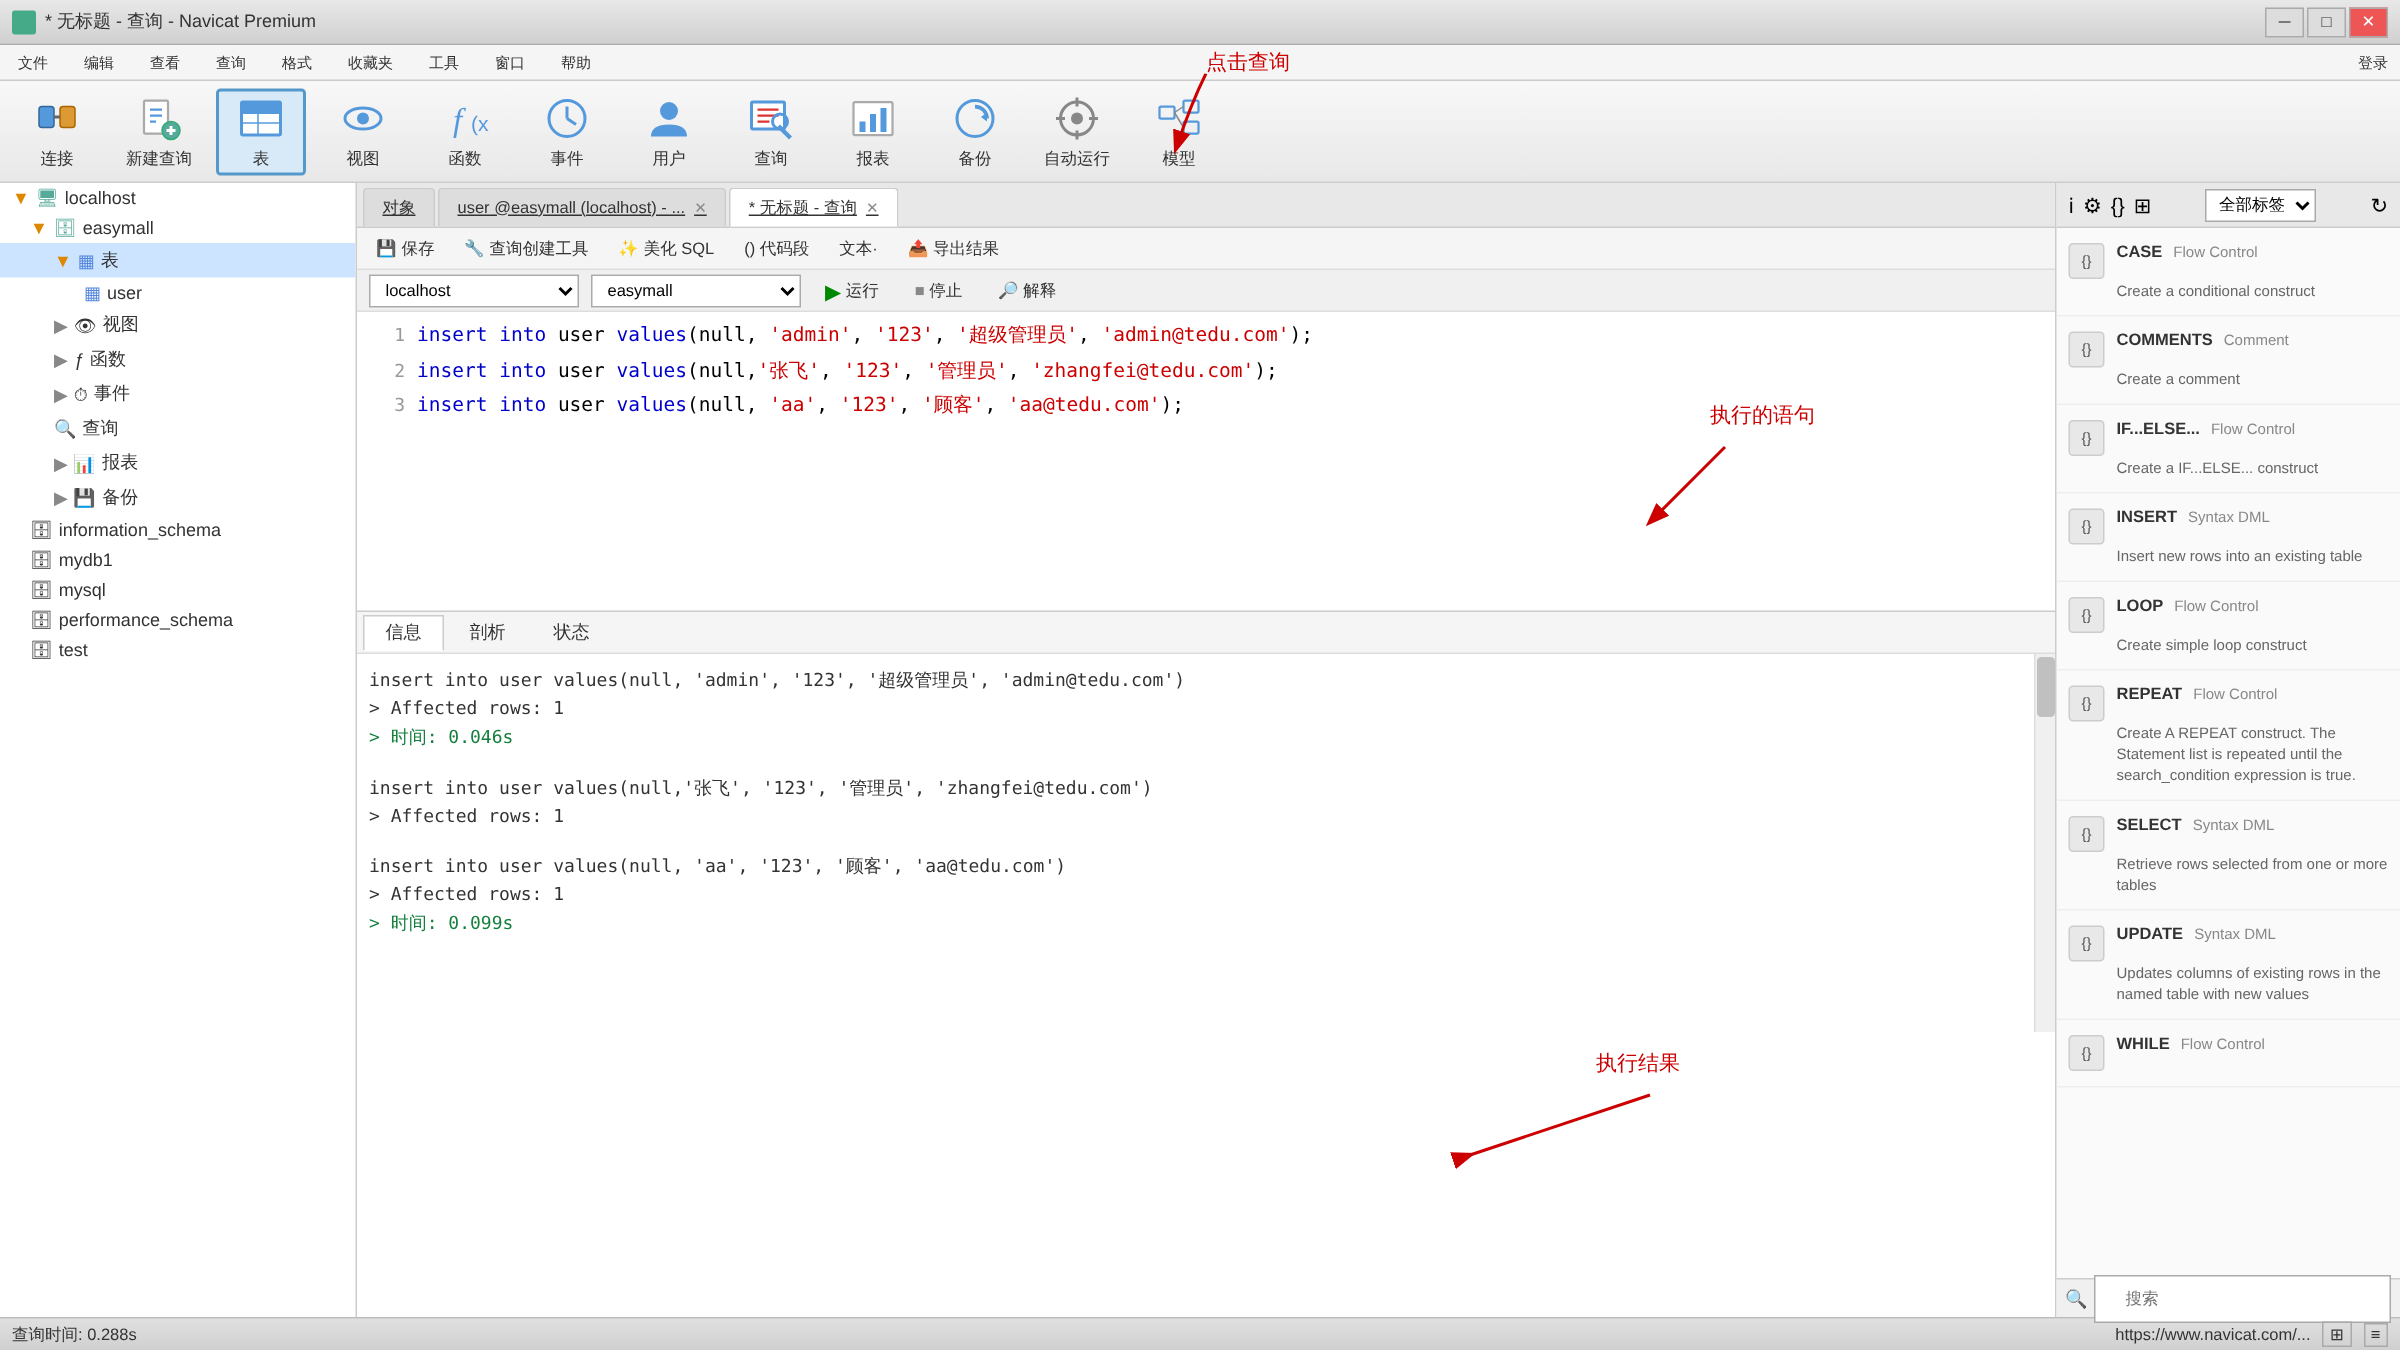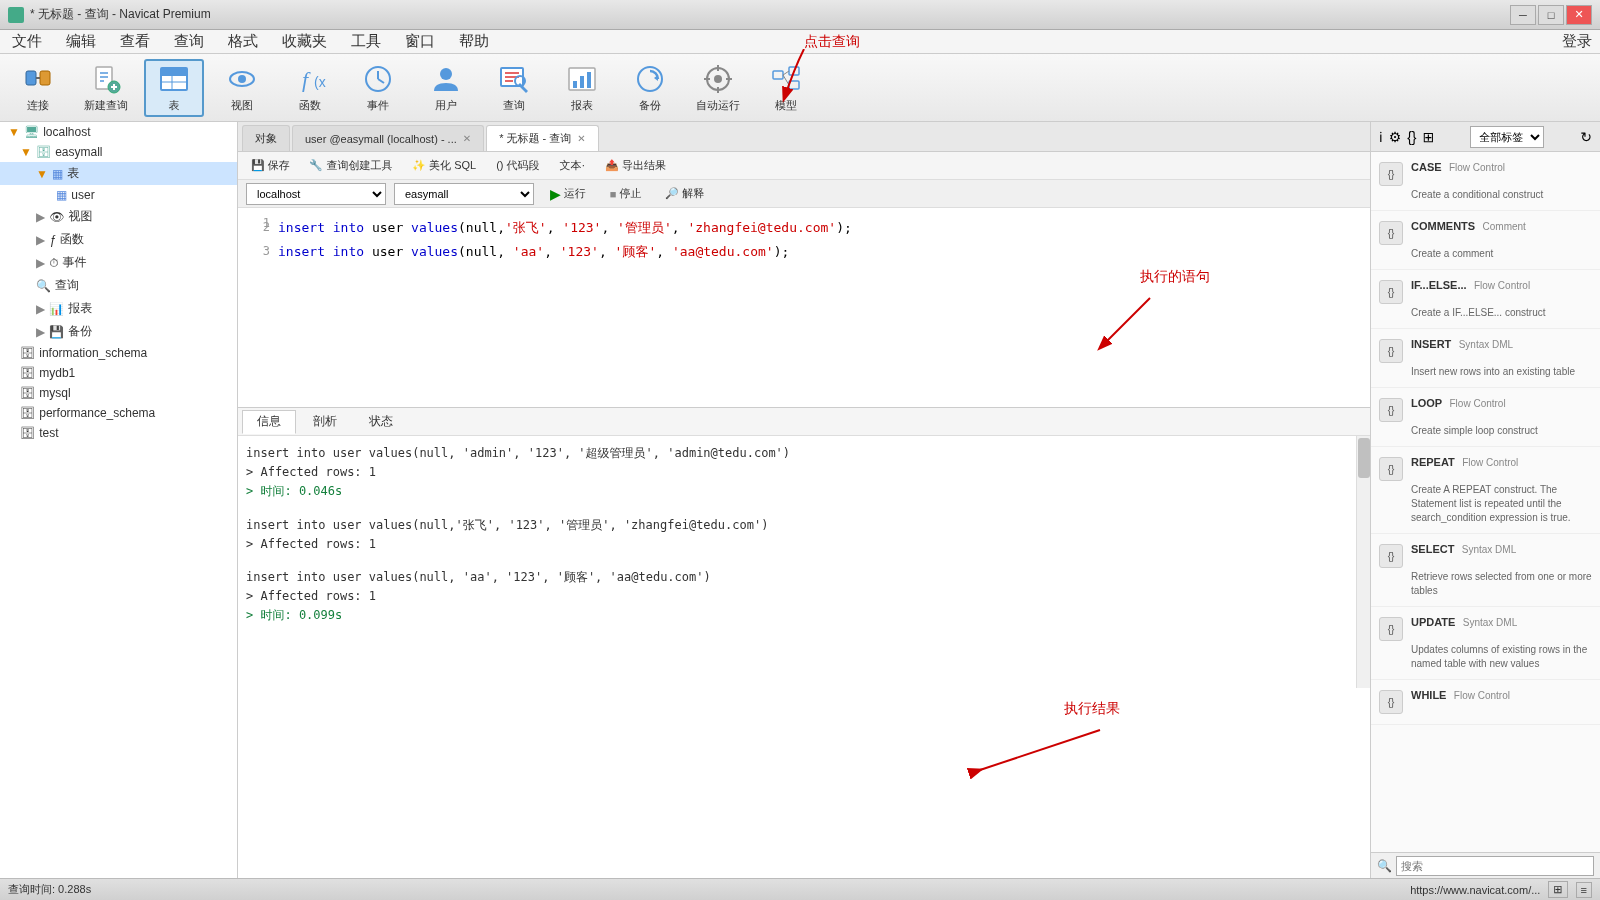--- a/index.html
+++ b/index.html
@@ -28,21 +28,21 @@
 
     
     .menu-bar {
       background: #f5f5f5;
       height: 24px;
       display: flex;
       align-items: center;
       padding: 0 8px;
       border-bottom: 1px solid #ccc;
       gap: 16px;
-      font-size: 15px;
+      font-size: 10px;
     }
     .menu-item { cursor: pointer; padding: 2px 4px; color: #333; }
     .menu-login { margin-left: auto; color: #333; }
 
     
     .toolbar {
       background: linear-gradient(to bottom, #f8f8f8, #e8e8e8);
       height: 68px;
       display: flex;
       align-items: center;
@@ -97,20 +97,21 @@
       display: flex;
       align-items: flex-end;
       padding: 0 4px;
     }
     .tab {
       height: 26px; padding: 0 12px;
       display: flex; align-items: center; gap: 6px;
       background: #ddd; border: 1px solid #ccc; border-bottom: none;
       cursor: pointer; font-size: 11px; color: #333; margin-right: 2px;
       border-radius: 3px 3px 0 0;
+      text-decoration: underline;
     }
     .tab.active { background: #fff; border-bottom-color: #fff; }
     .tab-close { color: #888; font-size: 10px; }
 
     
     .query-toolbar {
       height: 28px;
       background: #f5f5f5;
       border-bottom: 1px solid #ddd;
       display: flex;
@@ -260,22 +261,22 @@
 
     
     .right-panel-search {
       height: 26px;
       background: #f0f0f0;
       border-top: 1px solid #ccc;
       display: flex; align-items: center;
       padding: 0 6px; gap: 4px;
     }
     .search-input {
-      flex: 1; height: 20px; font-size: 11px;
-      border: 1px solid #aaa; padding: 0 4px;
+      flex: 1; height: 32px; font-size: 11px;
+      border: 1px solid #aaa; padding: 0 20px;
     }
 
     
     .status-bar {
       height: 22px;
       background: linear-gradient(to bottom, #e0e0e0, #d0d0d0);
       border-top: 1px solid #bbb;
       display: flex;
       align-items: center;
       justify-content: space-between;
@@ -624,20 +625,23 @@
         <span>🔎</span>
         <span>解释</span>
       </div>
     </div>
 
     <div class="editor-container">
 
       <div class="code-editor" style="height:200px; flex:none;">
         <div class="code-line">
           <span class="line-num">1</span>
+          <span>
+            <span class="kw">insert into</span> user <span class="kw">values</span>(null, <span class="str">'admin'</span>, <span class="str">'123'</span>, <span class="str">'超级管理员'</span>, <span class="str">'admin@tedu.com'</span>);
+          </span>
         </div>
         <div class="code-line">
           <span class="line-num">2</span>
           <span>
             <span class="kw">insert into</span> user <span class="kw">values</span>(null,<span class="str">'张飞'</span>, <span class="str">'123'</span>, <span class="str">'管理员'</span>, <span class="str">'zhangfei@tedu.com'</span>);
           </span>
         </div>
         <div class="code-line">
           <span class="line-num">3</span>
           <span>

